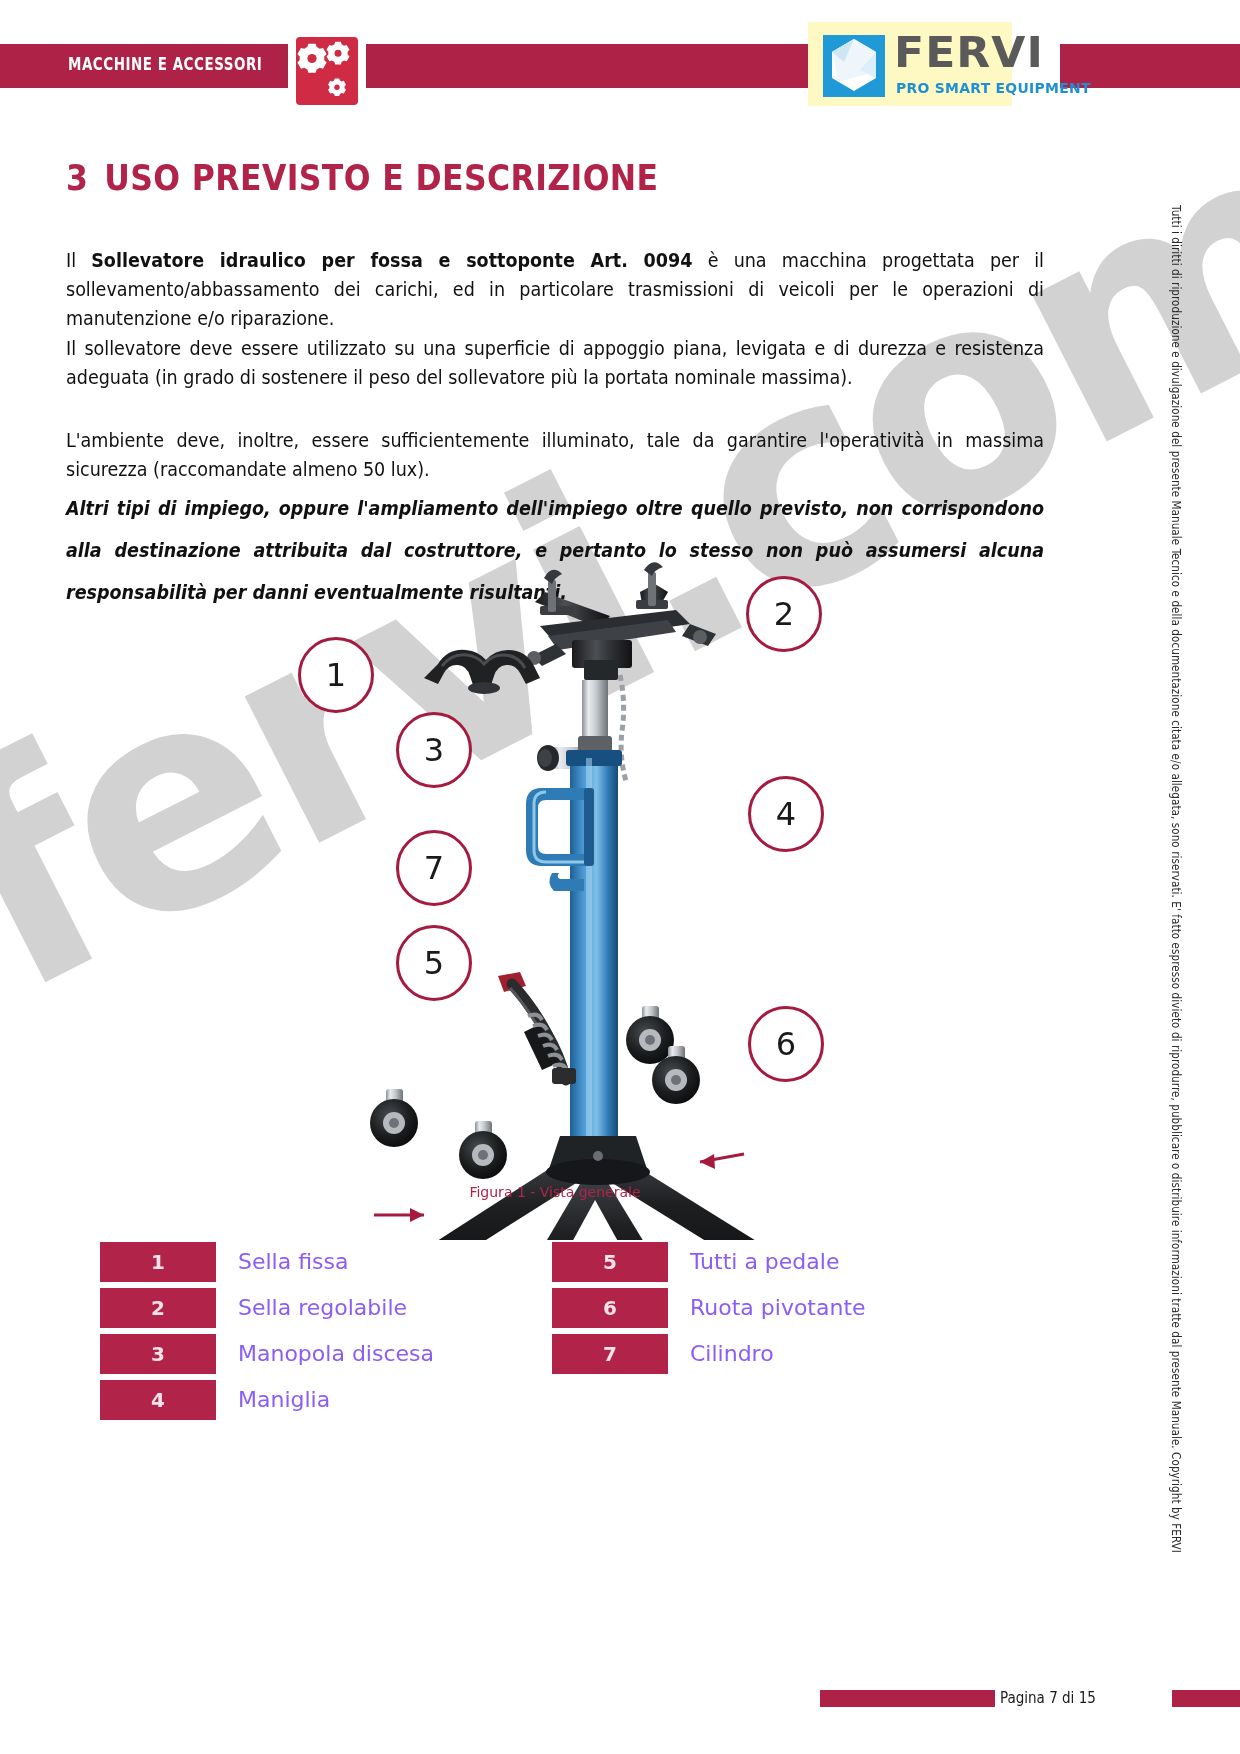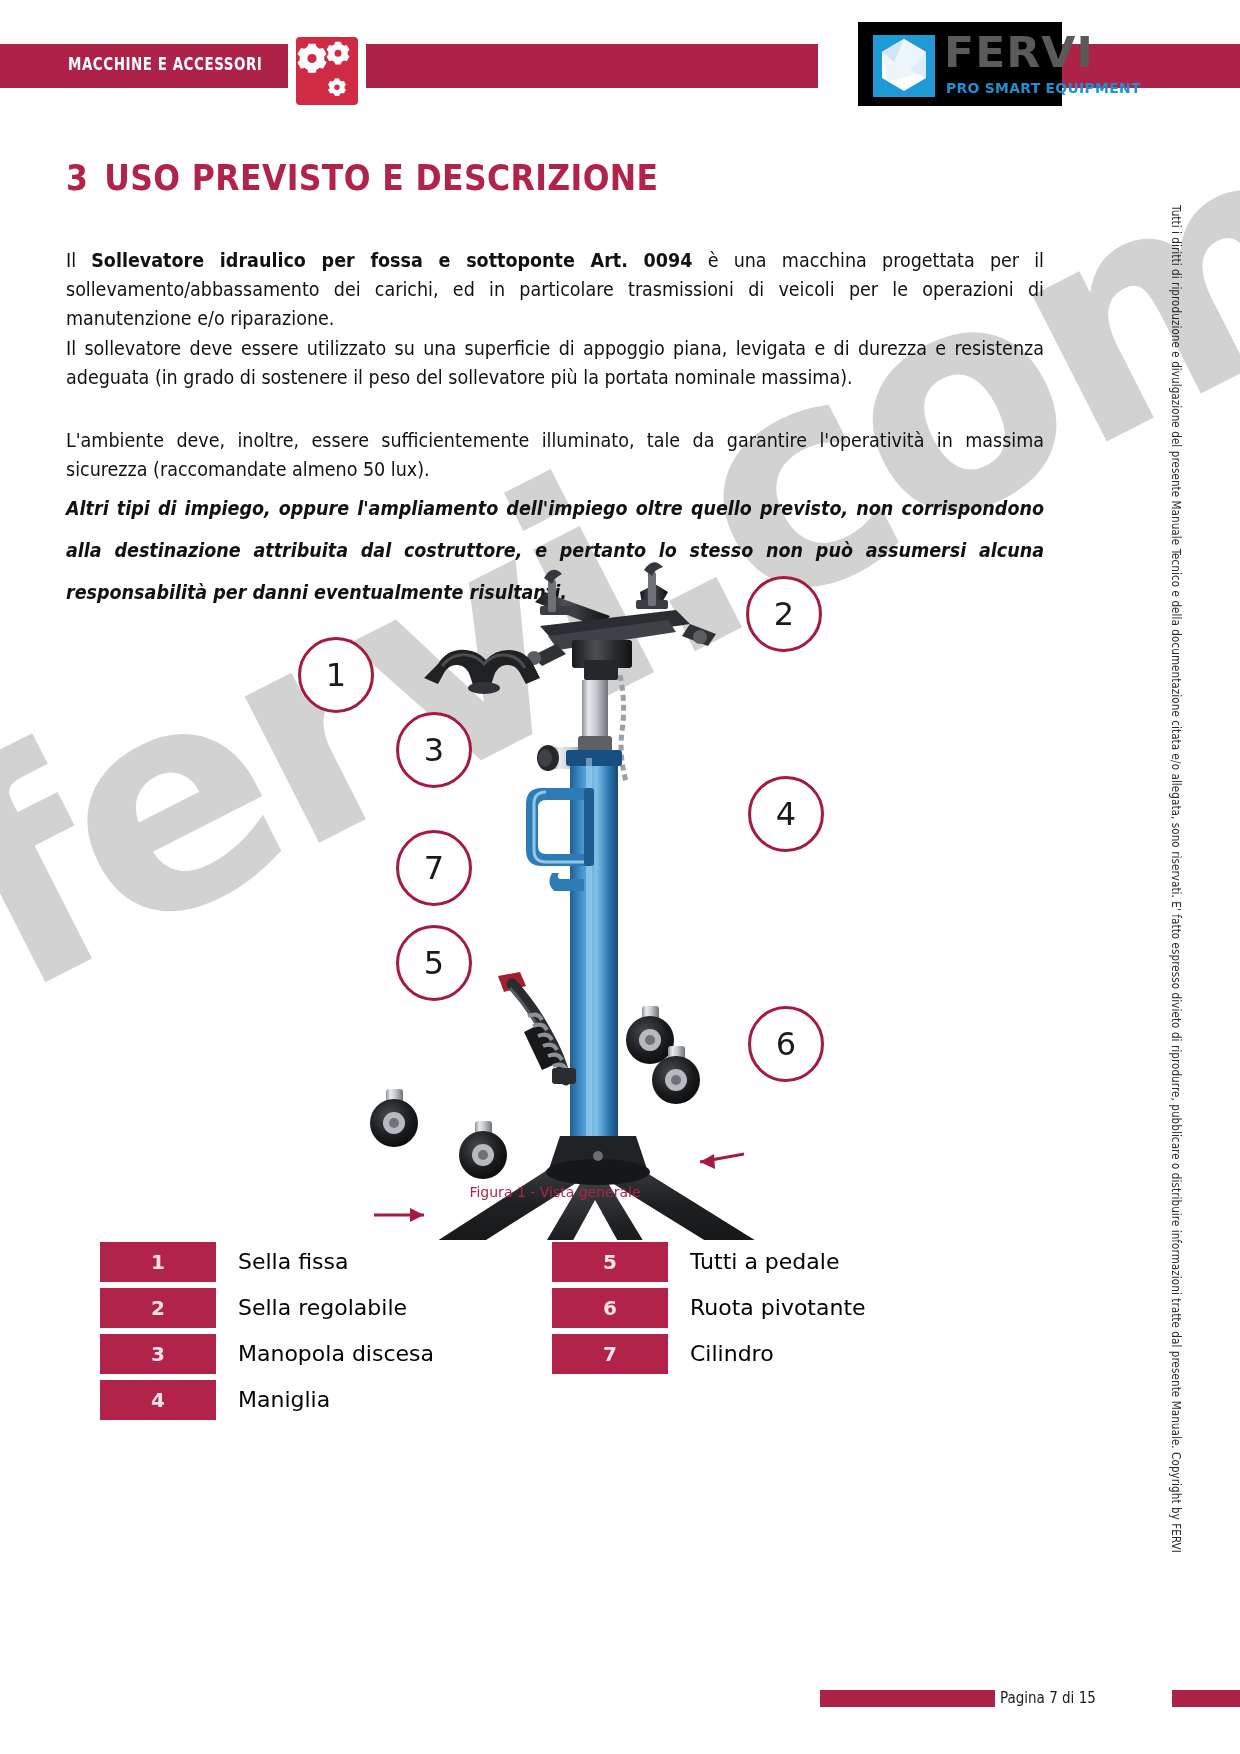--- a/index.html
+++ b/index.html
@@ -80,23 +80,23 @@
     background: #ad2246;
   }
   .header-bar-right {
     position: absolute;
     left: 1060px; top: 44px;
     width: 180px; height: 44px;
     background: #ad2246;
   }
   .logo-box {
     position: absolute;
-    left: 858px; top: 22px;
+    left: 808px; top: 22px;
     width: 204px; height: 84px;
-    background: #000000;
+    background: #fef9c3;
     display: flex; align-items: center;
   }
   .logo-hex {
     position: absolute;
     left: 14px; top: 12px;
     width: 64px; height: 64px;
   }
   .logo-fervi {
     position: absolute;
     left: 86px; top: 10px;
@@ -220,21 +220,21 @@
     font-weight: bold;
     font-size: 20px;
     display: flex; align-items: center; justify-content: center;
     box-sizing: border-box;
     flex: none;
   }
   .legend-label {
     margin-left: 22px;
     font-family: "DejaVu Sans", sans-serif;
     font-size: 22px;
-    color: #000000;
+    color: #8b5cf6;
     white-space: nowrap;
   }
 
   
   .sidebar-note {
     position: absolute;
     left: 1183px; top: 205px;
     width: 1200px;
     transform: rotate(90deg);
     transform-origin: left top;

